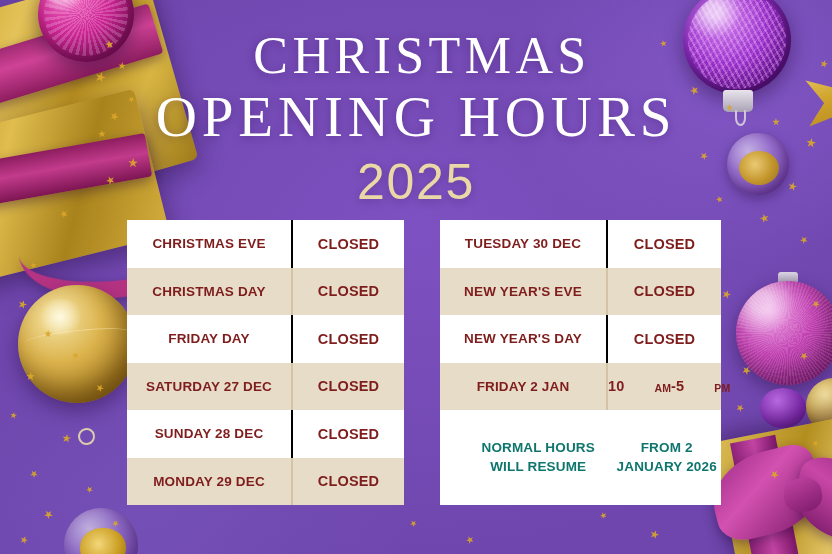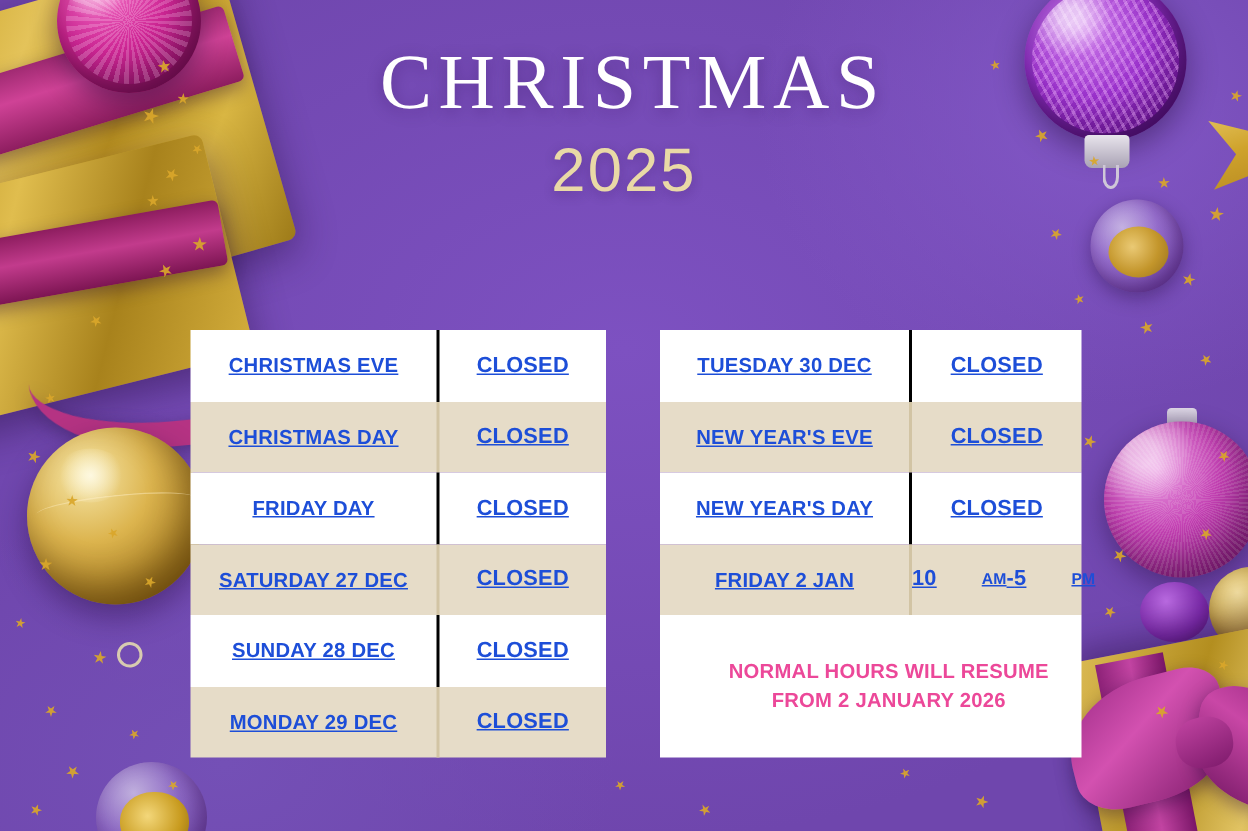--- a/index.html
+++ b/index.html
@@ -238,66 +238,65 @@
     font-family:"Liberation Serif","DejaVu Serif",serif;
     color:#ffffff;font-weight:400;
     letter-spacing:.085em;line-height:1.0;
     text-shadow:0 2px 10px rgba(45,12,80,.35);
   }
   .title-line.l1{font-size:52px;margin-left:12px;}
   .title-line.l2{font-size:57px;margin-top:6px;}
   .title-year{
     margin-top:8px;
     font-family:"Liberation Sans",sans-serif;
-    font-size:41px;font-weight:400;letter-spacing:.035em;
+    font-size:50px;font-weight:400;letter-spacing:.035em;
     color:#e9d9a6;
     text-shadow:0 2px 8px rgba(45,12,80,.3);
   }
 
   
   .tables{position:absolute;left:127px;top:220px;width:578px;}
   .col{position:absolute;top:0;}
   .col-left{left:0;width:277px;}
   .col-right{left:313px;width:281px;}
 
   .trow{
     display:flex;align-items:stretch;
     height:47.5px;
     background:#ffffff;
   }
   .trow.alt{background:#e6dcc8;}
 
   .cell-day,.cell-status{
     display:flex;align-items:center;justify-content:center;
-    color:#1d4ed8;
+    color:#7f1d1d;
     font-weight:700;
     letter-spacing:.012em;
     white-space:nowrap;
-    text-decoration:underline;
   }
   .cell-day{
     flex:0 0 164px;font-size:13.5px;
   }
   .col-right .cell-day{flex-basis:166px;}
   .cell-status{
     flex:1;font-size:14.5px;
     border-left:2px solid #000000;
   }
   .trow.alt .cell-status{border-left-color:#d2c4a4;}
 
-  .hours{display:flex;align-items:center;}
+  .hours{display:flex;align-items:flex-end;}
   .hours .num{font-size:14.5px;font-weight:700;}
   .hours .mer{font-size:10.5px;font-weight:700;letter-spacing:.01em;margin-left:30px;}
   .hours .dash{font-size:14.5px;font-weight:700;}
 
   .footnote{
     background:#ffffff;
     height:95px;
-    display:flex;flex-direction:column;align-items:center;justify-content:center;
-    text-align:center;color:#ec4899;line-height:1.38;padding-left:24px;
+    display:flex;flex-direction:row;align-items:center;justify-content:center;
+    text-align:center;color:#0f766e;line-height:1.38;padding-left:24px;
   }
   .footnote .fn1{font-size:13.5px;font-weight:700;letter-spacing:.012em;}
   .footnote .fn2{font-size:13.5px;font-weight:700;letter-spacing:.012em;}
   .footnote .fn2 .strong{font-weight:700;}
 </style>
 </head>
 <body>
 
 <div id="poster">
 
@@ -381,20 +380,21 @@
         <div class="confetti" style="left: 466px; top: 536px; width: 8px; height: 8px; transform: rotate(190deg);"></div>
         <div class="confetti" style="left: 600px; top: 512px; width: 7px; height: 7px; transform: rotate(336deg);"></div>
         <div class="confetti" style="left: 650px; top: 530px; width: 9px; height: 9px; transform: rotate(20deg);"></div>
         <div class="confetti" style="left: 820px; top: 60px; width: 8px; height: 8px; transform: rotate(160deg);"></div>
         <div class="confetti" style="left: 660px; top: 40px; width: 7px; height: 7px; transform: rotate(60deg);"></div>
       </div>
   </div>
 
   <div class="headline">
     <div class="title-line l1">CHRISTMAS</div>
+    <div class="title-line l2">OPENING HOURS</div>
     <div class="title-year">2025</div>
   </div>
 
   <div class="tables">
     <div class="col col-left" id="col-left">
         <div class="trow">
           <div class="cell-day">CHRISTMAS EVE</div>
           <div class="cell-status">CLOSED</div>
         </div>
         <div class="trow alt">

